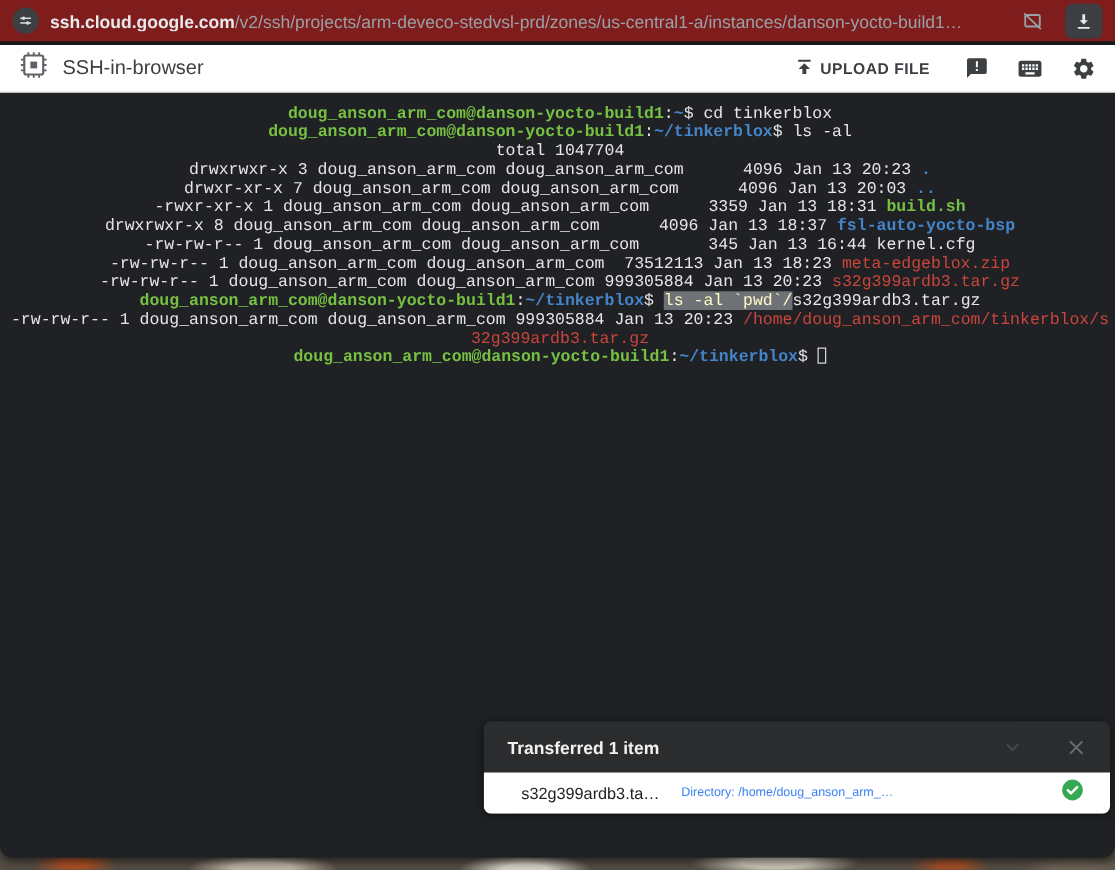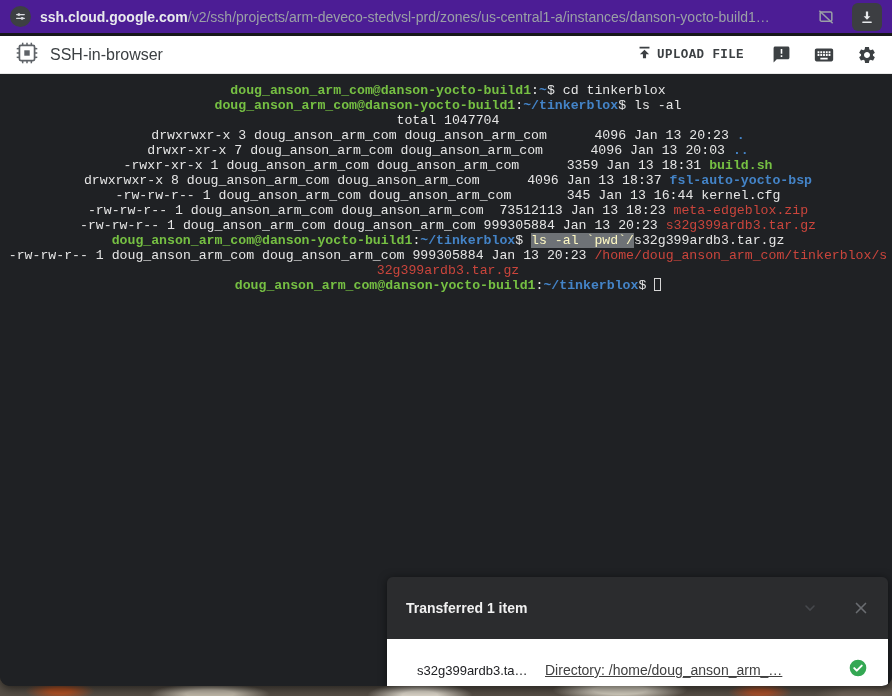--- a/index.html
+++ b/index.html
@@ -16,42 +16,42 @@
       radial-gradient(60px 12px at 860px 694px, #6d6257 30%, transparent 75%),
       linear-gradient(#7d766c, #554e45);
   }
   .window {
     position:absolute; left:0; top:0; width:892px; height:686px;
     background:#1f2124; border-radius:0 0 10px 10px; overflow:hidden;
     box-shadow:0 3px 8px rgba(0,0,0,.55);
   }
   
   .urlbar {
-    height:36px; background:#4c1d95; display:flex; align-items:center;
+    height:36px; background:#7f1d1d; display:flex; align-items:center;
     padding:0 10px; border-bottom:3px solid #17181a;
   }
   .site-chip {
     width:21px; height:21px; border-radius:50%; background:#3d4043;
     display:flex; align-items:center; justify-content:center; flex:0 0 auto;
   }
   .url-text { margin-left:9px; font-size:14px; white-space:nowrap; overflow:hidden; flex:1 1 auto; }
   .url-host { color:#e8eaed; font-weight:600; }
   .url-path { color:#9aa0a6; }
   .urlbar-actions { display:flex; align-items:center; gap:14px; flex:0 0 auto; margin-left:8px; }
   .dl-chip { width:30px; height:28px; background:#3c3e42; border-radius:6px; display:flex; align-items:center; justify-content:center; }
   
   .appbar {
     height:38px; background:#ffffff; display:flex; align-items:center;
     padding:0 13px 0 14px; border-bottom:1px solid #e8e8e8;
   }
   .app-title { font-size:16px; color:#3c4043; margin-left:10px; }
   .appbar-spacer { flex:1 1 auto; }
   .bar-btn {
     display:flex; align-items:center; gap:4px; background:none; border:none;
-    font-family:Liberation Mono, monospace; font-size:12.5px; font-weight:bold;
+    font-family:Liberation Sans, sans-serif; font-size:12.5px; font-weight:bold;
     letter-spacing:.4px; color:#3c4043; cursor:pointer; padding:4px 2px;
   }
   .icon-btn { background:none; border:none; cursor:pointer; padding:2px; display:flex; align-items:center; }
   .mr24 { margin-right:24px; } .mr20 { margin-right:20px; } .mr18 { margin-right:18px; }
   
   .terminal {
     position:absolute; left:0; top:77px; right:0; bottom:0;
     background:#1f2124; padding:6px 0 0 4px;
     font-family:"Liberation Mono", monospace; font-size:13.2px; line-height:15px;
     color:var(--fg,#e6e6e6); white-space:pre; cursor:text;
@@ -65,28 +65,28 @@
   .cursor {
     display:inline-block; width:7px; height:13px; border:1px solid #d6d6d6;
     vertical-align:-2px;
   }
   
   .notif {
     position:absolute; left:387px; top:577px; width:501px;
     border-radius:6px; overflow:hidden; box-shadow:0 1px 8px rgba(0,0,0,.5);
   }
   .notif-header {
-    height:62px; background:#2b2c2e; display:flex; align-items:center; padding:0 16px 0 19px;
+    height:41px; background:#2b2c2e; display:flex; align-items:center; padding:0 16px 0 19px;
   }
   .notif-title { color:#f1f1f1; font-size:14px; font-weight:bold; flex:1 1 auto; }
   .notif-body {
-    height:62px; background:#ffffff; display:flex; align-items:center; padding:0 20px 0 30px;
+    height:33px; background:#ffffff; display:flex; align-items:center; padding:0 20px 0 30px;
   }
   .notif-file { font-size:13px; color:#202124; width:128px; white-space:nowrap; }
-  .notif-dir { font-size:14px; color:#404040; flex:1 1 auto; white-space:nowrap;text-decoration:underline; }
+  .notif-dir { font-size:10px; color:#3b82f6; flex:1 1 auto; white-space:nowrap; }
 </style>
 </head>
 <body>
 
 <div class="window">
 
   <div class="urlbar">
     <div class="site-chip">
       <svg width="13" height="13" viewBox="0 0 24 24" fill="none" stroke="#dadce0" stroke-width="2.4" stroke-linecap="round">
         <line x1="5" y1="8.5" x2="19" y2="8.5"></line>

